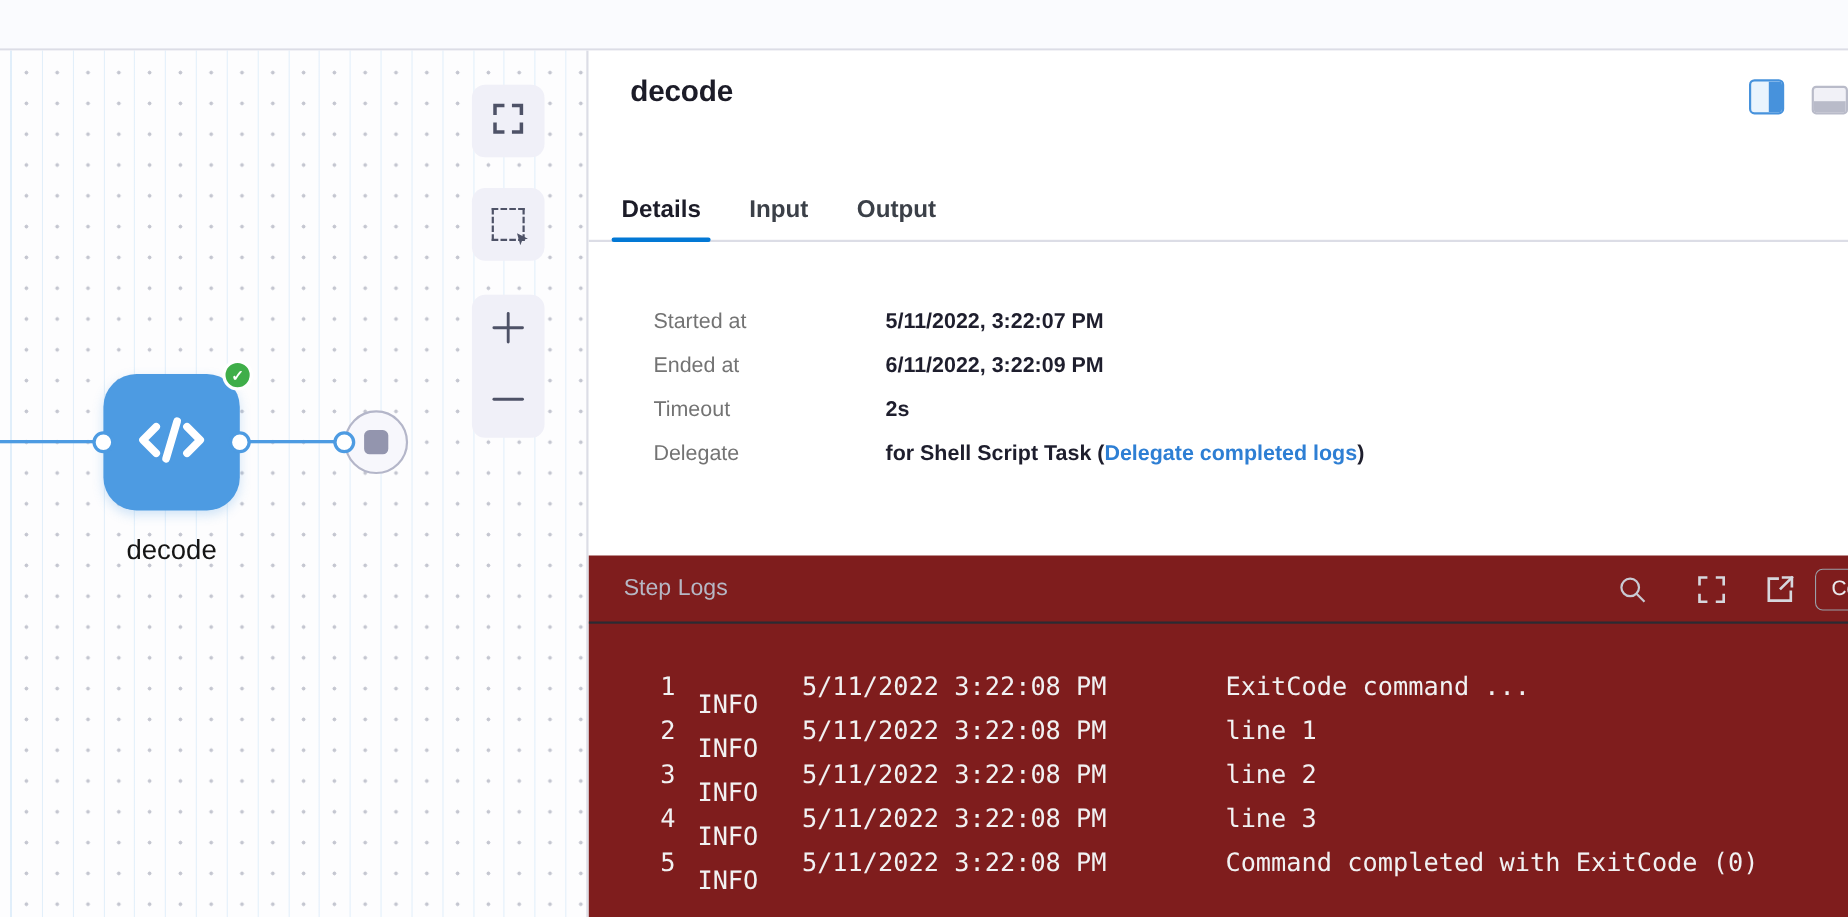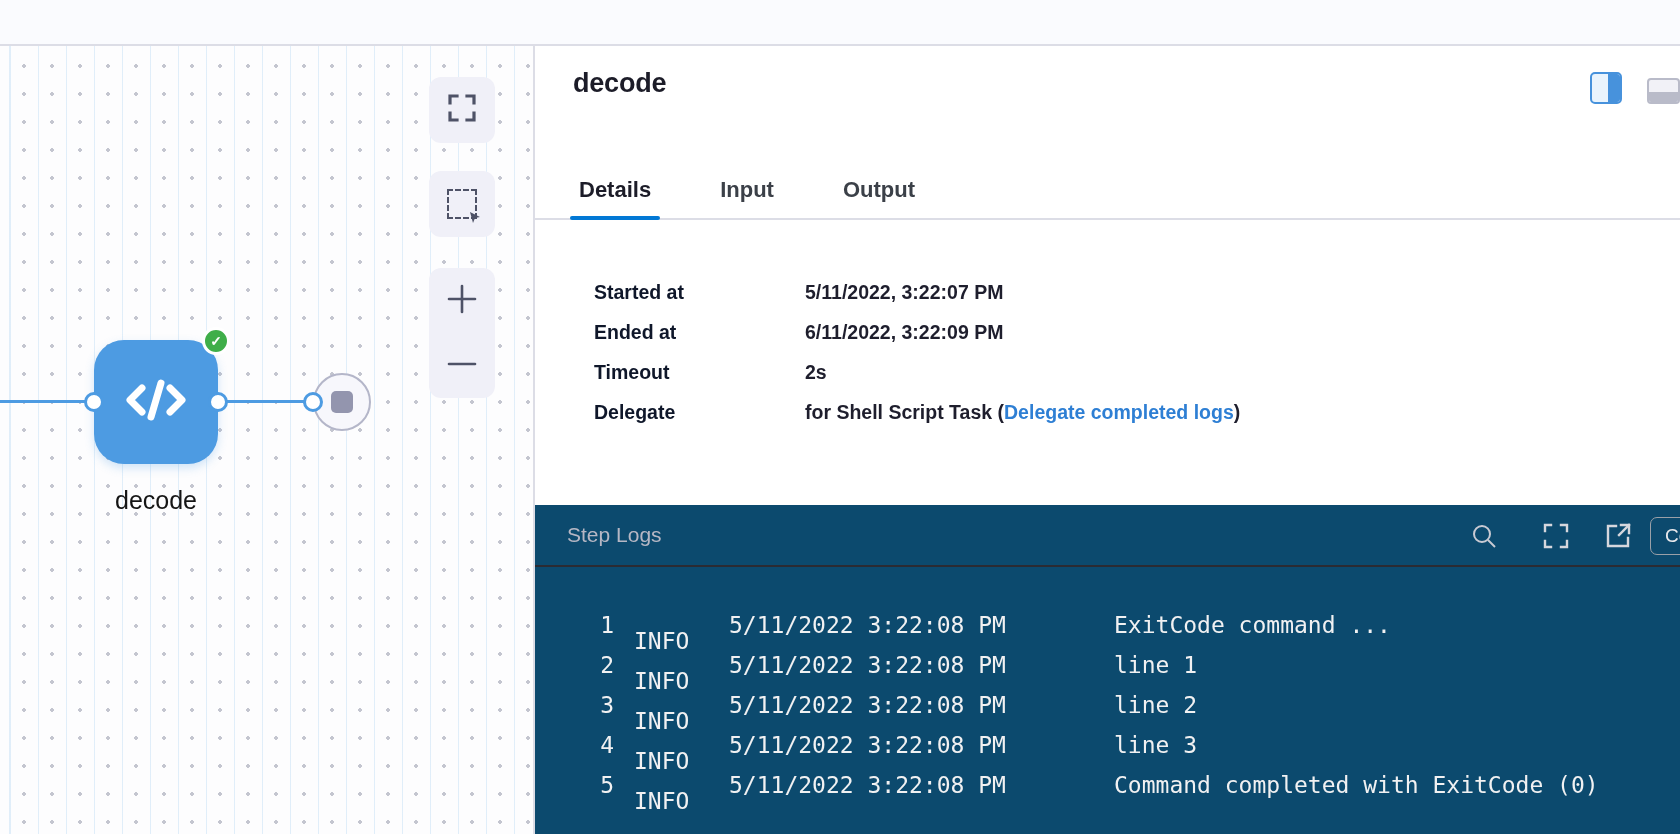--- a/index.html
+++ b/index.html
@@ -66,36 +66,36 @@
              border:2px solid #4792dc; border-radius:5px; background:#eaf4fd;
              overflow:hidden; cursor:pointer; }
   .toggle1 .fill { position:absolute; right:0; top:0; bottom:0; width:42%; background:#4792dc; }
   .toggle2 { position:absolute; right:0px; top:32px; width:33px; height:26px;
              border:2px solid #b9bbc9; border-radius:4px; background:#f1f1f7;
              overflow:hidden; cursor:pointer; }
   .toggle2 .fill { position:absolute; left:0; right:0; bottom:0; height:45%; background:#b9bbc9; }
 
   .tabs { position:absolute; left:0; right:0; top:116px; height:58px;
           border-bottom:2px solid #dcdde6; display:flex; align-items:flex-end;
-          padding-left:44px; gap:69px; }
+          padding-left:30px; gap:44px; }
   .tab { font-size:22px; color:#3b4048; font-weight:600; padding-bottom:15px;
          position:relative; cursor:pointer; }
   .tab.active { color:#1c1c28; font-weight:700; }
   .tab.active::after { content:""; position:absolute; left:-9px; right:-9px;
          bottom:-2px; height:4px; background:#0278d5; border-radius:2px; }
 
   .details { position:absolute; left:59px; top:226px; right:40px; }
   .drow { display:flex; height:40px; align-items:center; font-size:19.5px; }
-  .dlabel { width:211px; color:#0f172a; font-weight:700; }
+  .dlabel { width:211px; color:#737373; font-weight:400; }
   .dvalue { color:#1e1e2d; font-weight:700; }
   .dlink { color:#2e7fd4; font-weight:700; cursor:pointer; }
 
   
   .step-logs { position:absolute; left:0; right:0; top:459px; bottom:0;
-               background:#0c4a6e; overflow:hidden; }
+               background:#7f1d1d; overflow:hidden; }
   .step-header { position:relative; height:62px; border-bottom:2px solid #2b2b33;
                  display:flex; align-items:center; padding-left:32px; }
   .step-title { color:#b6b7c4; font-size:21px; font-weight:500; }
   .hicon { position:absolute; top:17px; width:28px; height:28px; cursor:pointer; }
   .hicon.search { right:182px; }
   .hicon.full   { right:110px; }
   .hicon.ext    { right:48px; }
   .copy-btn { position:absolute; right:-64px; top:12px; height:38px; width:94px;
               border:1.5px solid #9aa0a8; border-radius:7px; background:transparent;
               color:#e9e9ec; font-size:19px; font-family:"Liberation Sans",sans-serif;

